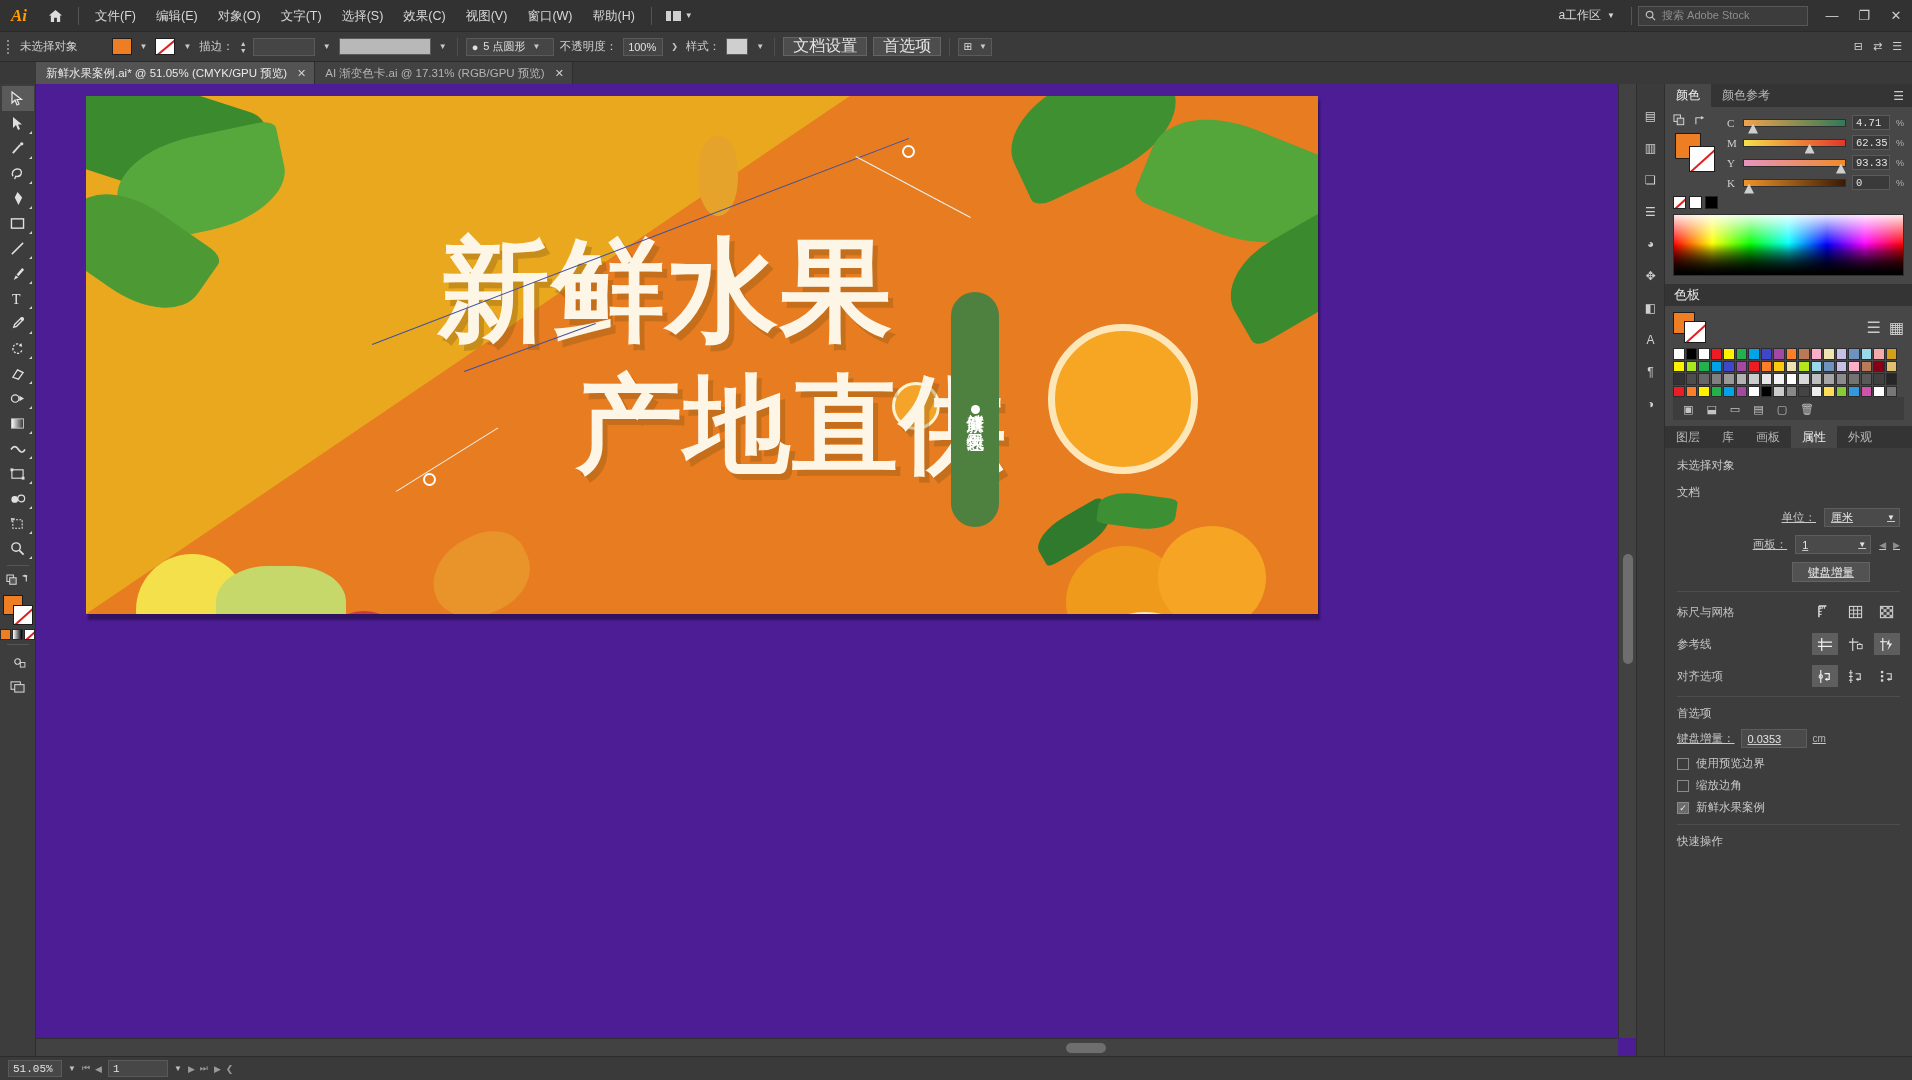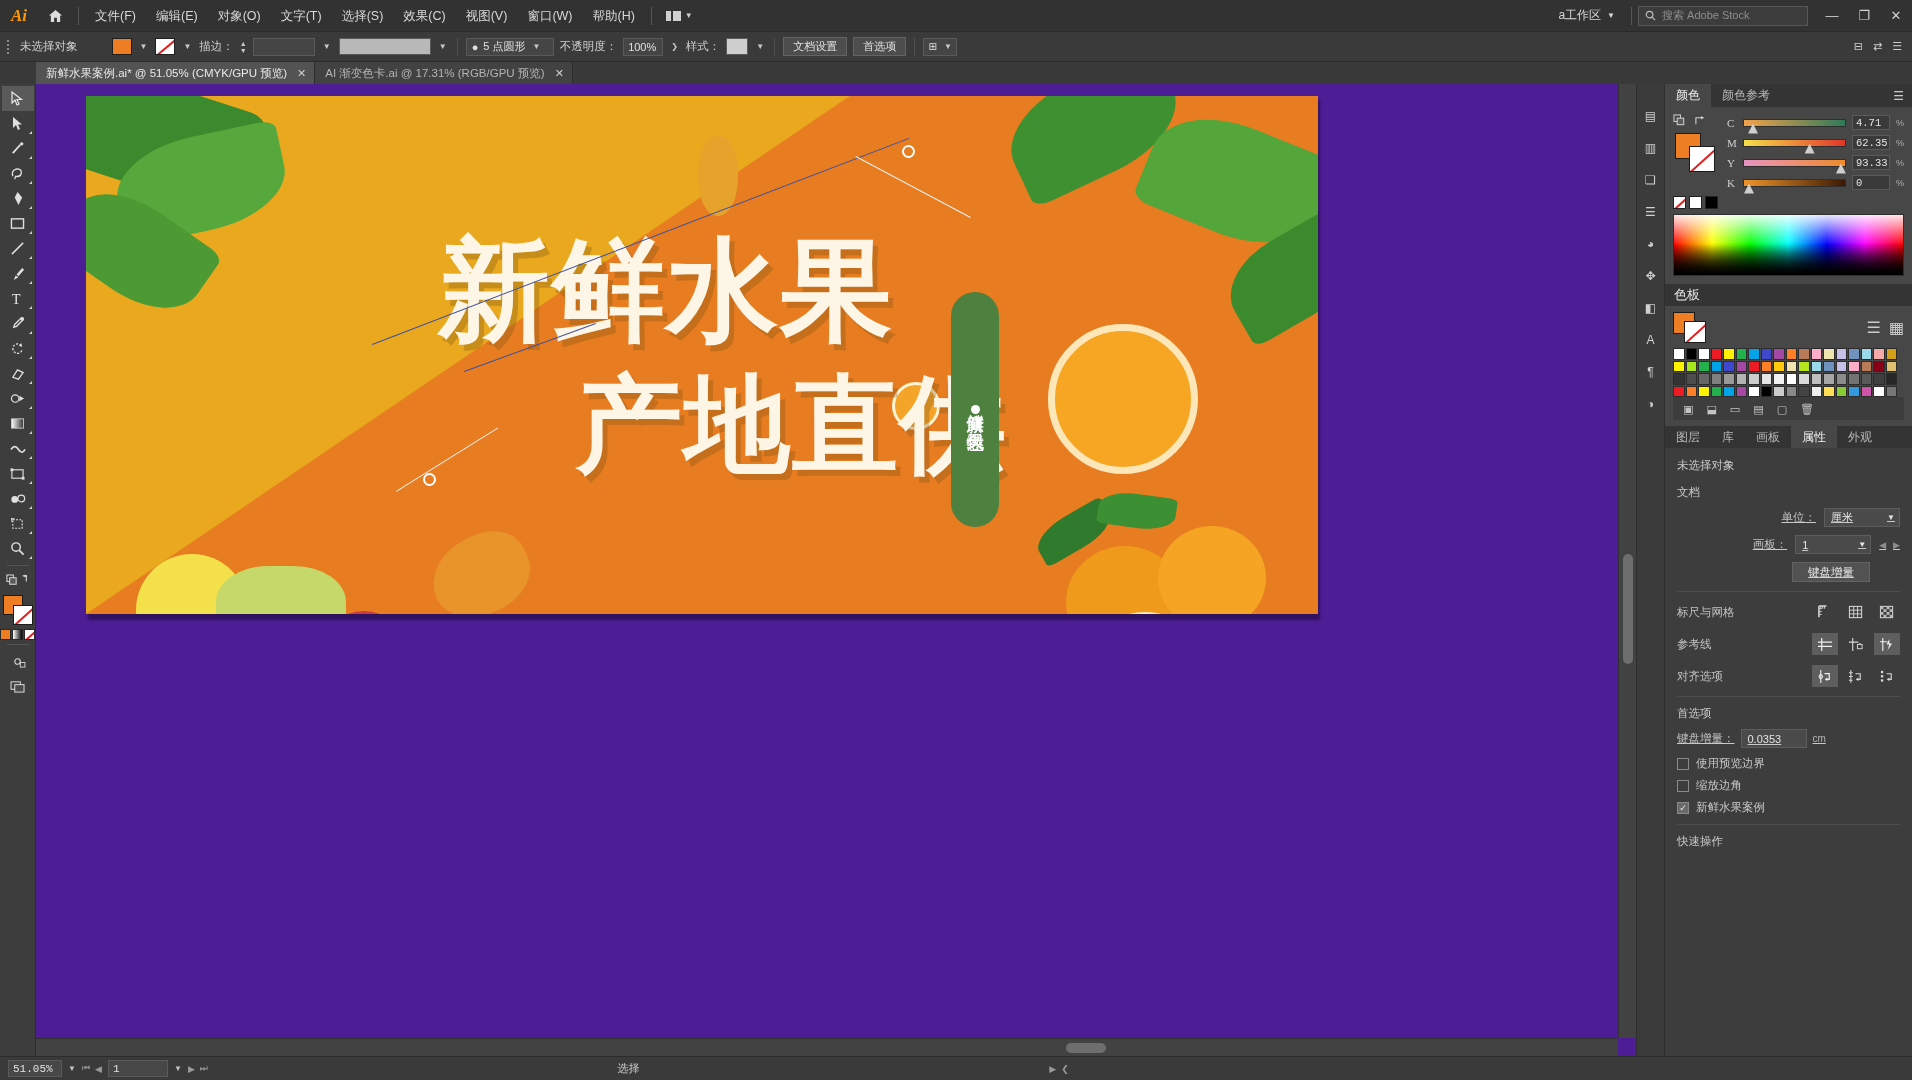--- a/index.html
+++ b/index.html
@@ -59,21 +59,21 @@
     background:#454545; border:1px solid #5a5a5a; height:18px; min-width:46px;
     display:flex; align-items:center; padding:0 4px; font-size:11px; color:#e0e0e0;
   }
   .cb-wide { width:92px; background:#b8b8b8; border:1px solid #5a5a5a; height:17px;}
   .cb-dropdown {
     background:#454545;border:1px solid #5a5a5a;height:18px;display:flex;align-items:center;
     gap:5px;padding:0 3px 0 5px;font-size:11px;color:#e0e0e0;
   }
   .cb-btn {
     background:#4d4d4d;border:1px solid #646464;height:19px;padding:0 9px;
-    display:flex;align-items:center;font-size:11px;color:#e2e2e2;
+    display:flex;align-items:center;font-size:16px;color:#e2e2e2;
   }
   .cb-sep { width:1px;height:18px;background:#505050;margin:0 2px; }
   .style-sq { width:22px;height:17px;background:#cfcfcf;border:1px solid #5a5a5a; }
 
   
   .tabbar {
     height: 22px; background: #393939; display:flex; align-items:flex-end;
     flex:0 0 22px; padding-left: 36px;
   }
   .doc-tab {
@@ -913,20 +913,19 @@
     <span class="st-nav">
       <span>⏮</span>
       <span>◀</span>
     </span>
     <span class="st-field" style="width:60px">1</span>
     <span style="font-size:8px;color:#c0c0c0">▼</span>
     <span class="st-nav">
       <span>▶</span>
       <span>⏭</span>
     </span>
-    <span class="st-center">选择</span>
     <span class="st-nav">
       <span>▶</span>
       <span>❮</span>
     </span>
     <span style="flex:1"></span>
   </div>
 </div>
 
 </body></html>

